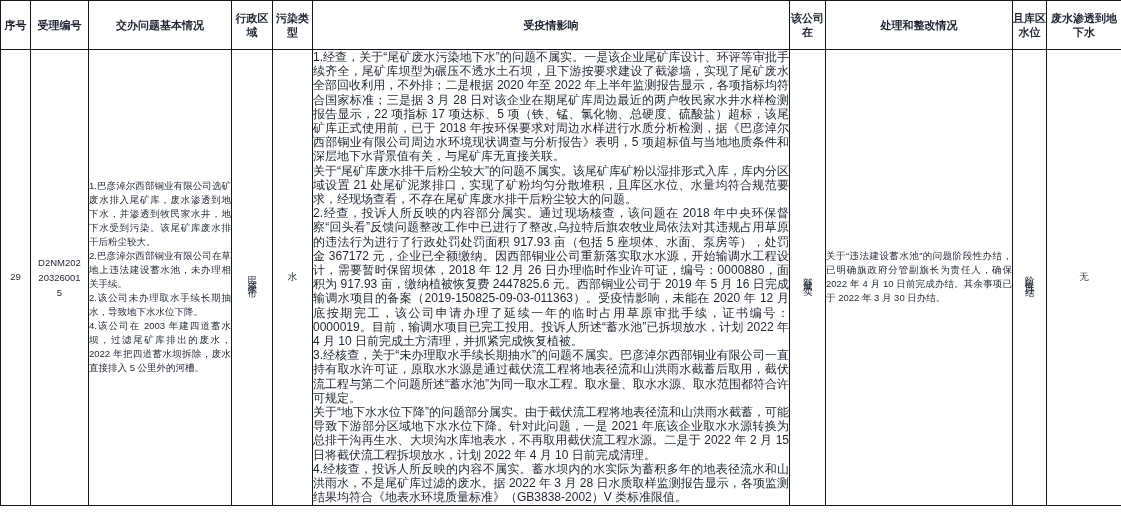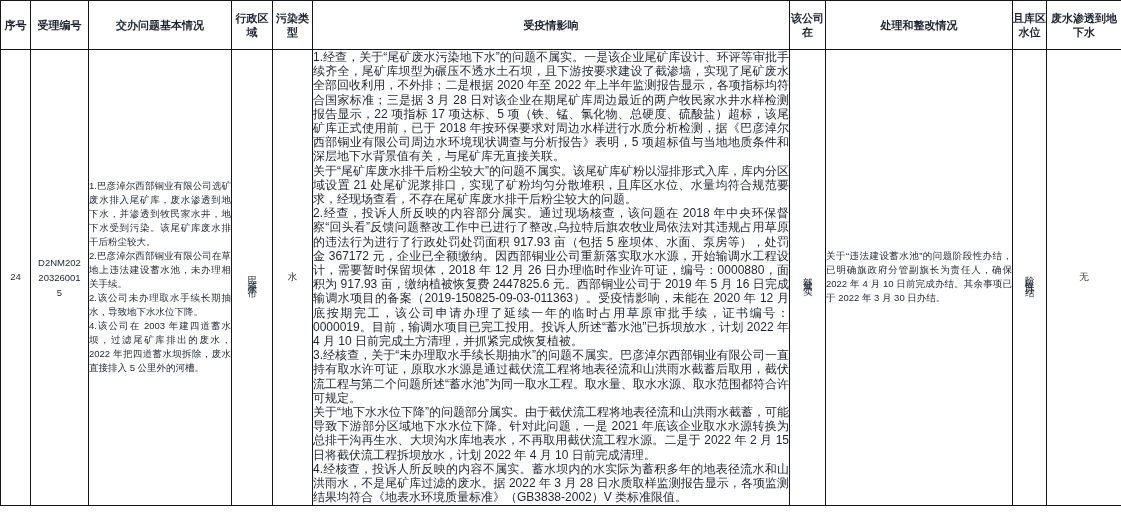--- a/index.html
+++ b/index.html
@@ -90,21 +90,21 @@
       <th>受疫情影响</th>
       <th>该公司在</th>
       <th>处理和整改情况</th>
       <th>且库区水位</th>
       <th>废水渗透到地下水</th>
     </tr>
   </thead>
   <tbody>
     <tr>
       <td class="center">
-        <span>24</span>
+        <span>29</span>
       </td>
       <td class="center">
         <span class="case-no">D2NM202203260015</span>
       </td>
       <td class="cell-block">
         <p>1.巴彦淖尔西部铜业有限公司选矿废水排入尾矿库，废水渗透到地下水，并渗透到牧民家水井，地下水受到污染。该尾矿库废水排干后粉尘较大。</p>
         <p>2.巴彦淖尔西部铜业有限公司在草地上违法建设蓄水池，未办理相关手续。</p>
         <p>2.该公司未办理取水手续长期抽水，导致地下水水位下降。</p>
         <p>4.该公司在 2003 年建四道蓄水坝，过滤尾矿库排出的废水，2022 年把四道蓄水坝拆除，废水直接排入 5 公里外的河槽。</p>
       </td>

